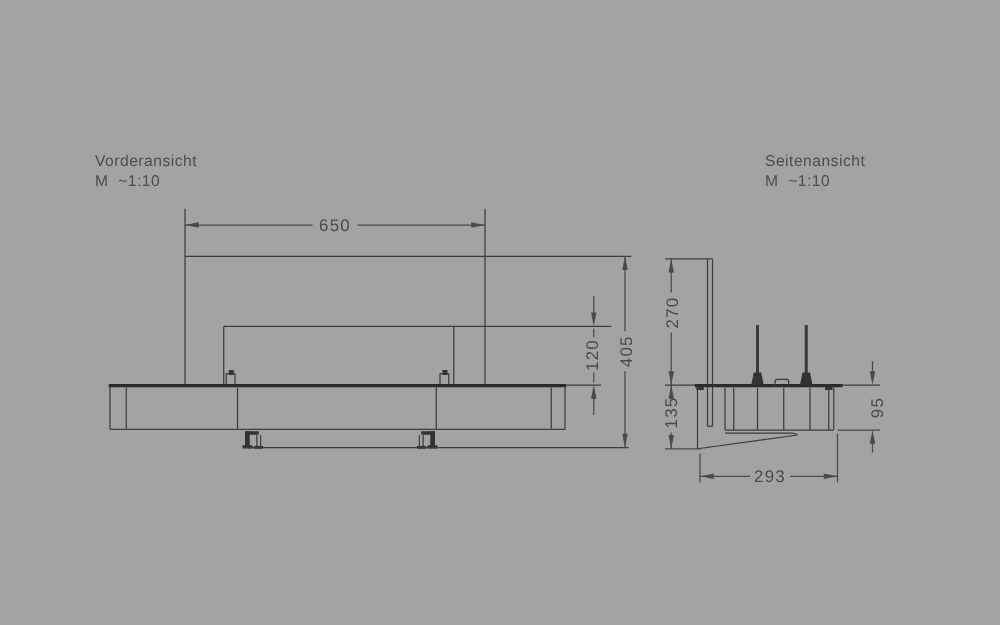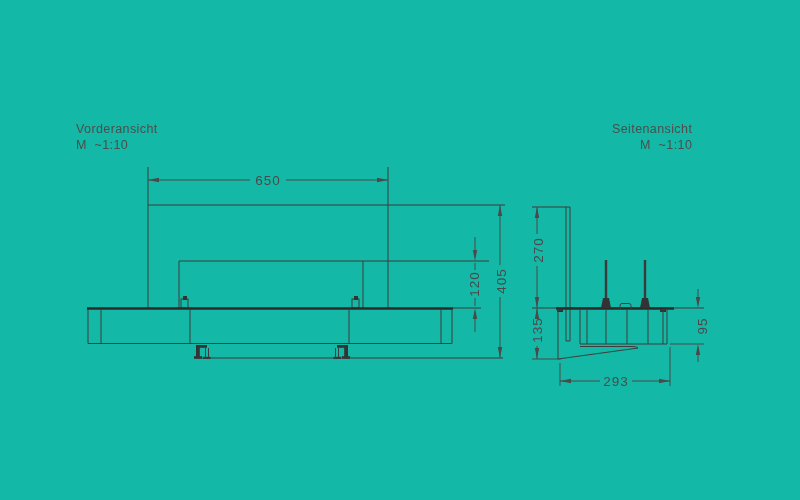--- a/index.html
+++ b/index.html
@@ -1,17 +1,17 @@
 <!DOCTYPE html>
 <html><head>
 <meta charset="utf-8">
 <style>
   html,body{margin:0;padding:0;background:#ffffff;}
   .sheet{
-    position:relative;width:800px;height:500px;background:#14b8a6;
+    position:relative;width:800px;height:500px;background:#a3a3a3;
     font-family:"Liberation Sans",sans-serif;overflow:hidden;
   }
   .view-label{position:absolute;color:#4d4d4d;font-size:12.5px;line-height:16px;letter-spacing:.4px;}
   .view-label .scale{white-space:pre;}
   svg{position:absolute;left:0;top:0;}
   .ln{stroke:#3d3d3d;stroke-width:1;fill:none;}
   .thick{stroke:#2b2b2b;stroke-width:2.6;fill:none;}
   .dimln{stroke:#4a4a4a;stroke-width:1;fill:none;}
   .arr{fill:#4a4a4a;stroke:none;}
   .solid{fill:#333333;stroke:none;}
@@ -20,21 +20,21 @@
 </head>
 <body>
 
 <div class="sheet">
 
   <div class="view-label" style="left:76px;top:121px;">
     <div>Vorderansicht</div>
     <div class="scale">M  ~1:10</div>
   </div>
 
-  <div class="view-label" style="left:612px;top:121px;text-align:right;">
+  <div class="view-label" style="left:612px;top:121px;">
     <div>Seitenansicht</div>
     <div class="scale">M  ~1:10</div>
   </div>
 
   <svg width="800" height="500" viewBox="0 0 800 500">
 
     <g>
 
       <g>
         <line class="ln" x1="148" y1="167" x2="148" y2="308"></line>

